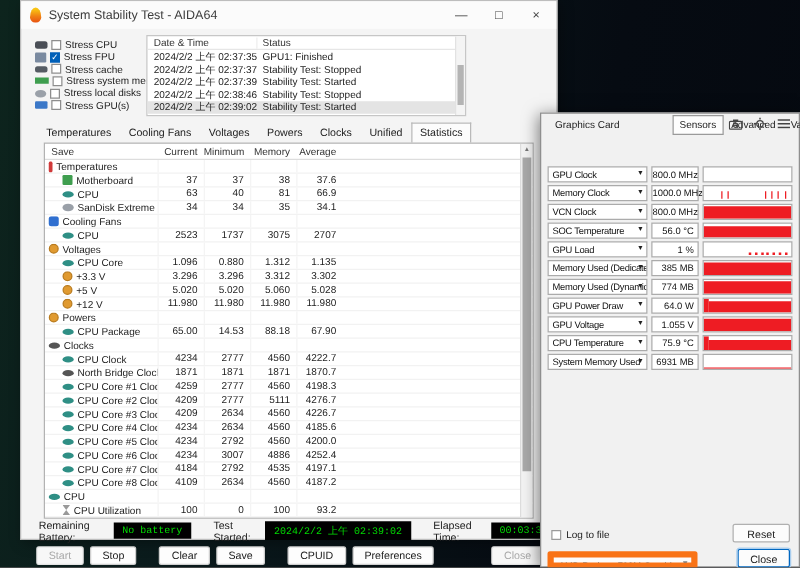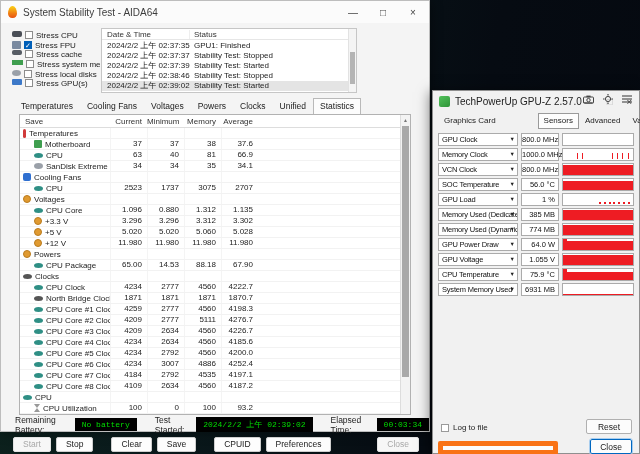--- a/index.html
+++ b/index.html
@@ -7,32 +7,32 @@
     --lcd-green:#00dc00;
     --accent:#0067c0;
     --check:#005fb8;
   }
   *{box-sizing:border-box;margin:0;padding:0;font-family:"Liberation Sans","DejaVu Sans",sans-serif;}
   html,body{background:#222;}
   #screen{position:relative;width:640px;height:454px;overflow:hidden;
     background:linear-gradient(100deg,#0d241d 0%,#0a1a1c 30%,#060b12 70%,#050910 100%);}
 
   
-  #aida{position:absolute;left:0;top:0;width:430px;height:432px;background:#f4f4f4;
+  #aida{position:absolute;left:16px;top:0;width:430px;height:432px;background:#f4f4f4;
     border:1px solid #bdbdbd;box-shadow:2px 2px 10px rgba(0,0,0,.35);}
   .a-titlebar{position:relative;height:22px;background:#fbfbfb;display:flex;align-items:center;padding-left:7px;}
   .flame-icon{width:9px;height:12px;background:linear-gradient(180deg,#f9c513 10%,#f07f13 60%,#e85312);
     border-radius:50% 50% 45% 45%/65% 65% 35% 35%;}
   .a-title{font-size:10px;color:#3c3c3c;margin-left:6px;}
   .win-controls{position:absolute;right:10px;top:0;height:22px;display:flex;align-items:center;gap:18px;
     font-size:10px;color:#444;}
   .win-controls span{cursor:default;width:12px;text-align:center;}
 
   .stress-list{position:absolute;left:11px;top:30px;}
-  .stress-row{display:flex;gap:3px;height:9.7px;}
+  .stress-row{display:flex;align-items:center;gap:3px;height:9.7px;}
   .mini-icon{display:inline-block;flex:none;}
   .cb{display:inline-block;width:8px;height:8px;border:1px solid #8d8d8d;background:#fff;
     font-size:7px;line-height:7px;color:#fff;text-align:center;flex:none;}
   .cb.checked{background:var(--check);border-color:var(--check);}
   .stress-label{font-size:8px;color:#222;white-space:nowrap;}
 
   .logbox{position:absolute;left:100px;top:27px;width:256px;height:65px;background:#fff;
     border:1px solid #c6c6c6;overflow:hidden;}
   .loghead{display:flex;height:11px;align-items:center;border-bottom:1px solid #e6e6e6;font-size:8px;color:#333;}
   .log-col-time{width:88px;padding-left:5px;border-right:1px solid #eee;}
@@ -512,29 +512,20 @@
         <button class="abtn sm-gap">Stop</button>
         <button class="abtn gap">Clear</button>
         <button class="abtn sm-gap">Save</button>
         <button class="abtn gap">CPUID</button>
         <button class="abtn sm-gap">Preferences</button>
         <button class="abtn disabled push">Close</button>
       </div>
   </div>
 
   <div id="gpuz">
-    <div class="g-titlebar">
-      <span class="gz-icon"></span>
-      <span class="g-title">TechPowerUp GPU-Z 2.57.0</span>
-      <span class="g-controls">
-        <span>—</span>
-        <span class="dim">□</span>
-        <span>×</span>
-      </span>
-    </div>
 
     <div class="g-tabs" id="gpuz-tabs">
         <div class="gtab">Graphics Card</div>
         <div class="gtab active">Sensors</div>
         <div class="gtab">Advanced</div>
         <div class="gtab">Validation</div>
       </div>
     <div class="g-toolbar">
       <span>
         <svg width="11" height="9" viewBox="0 0 11 9">

